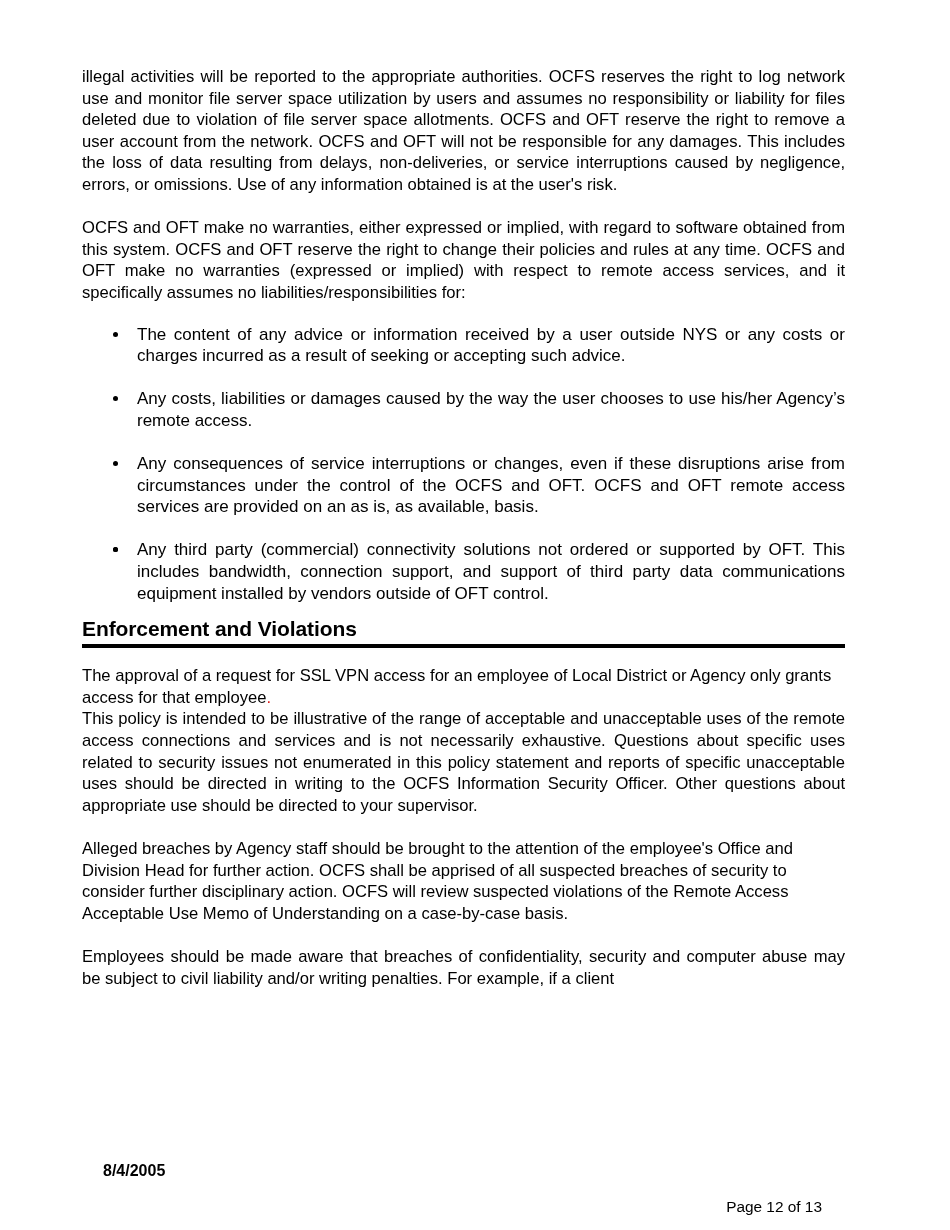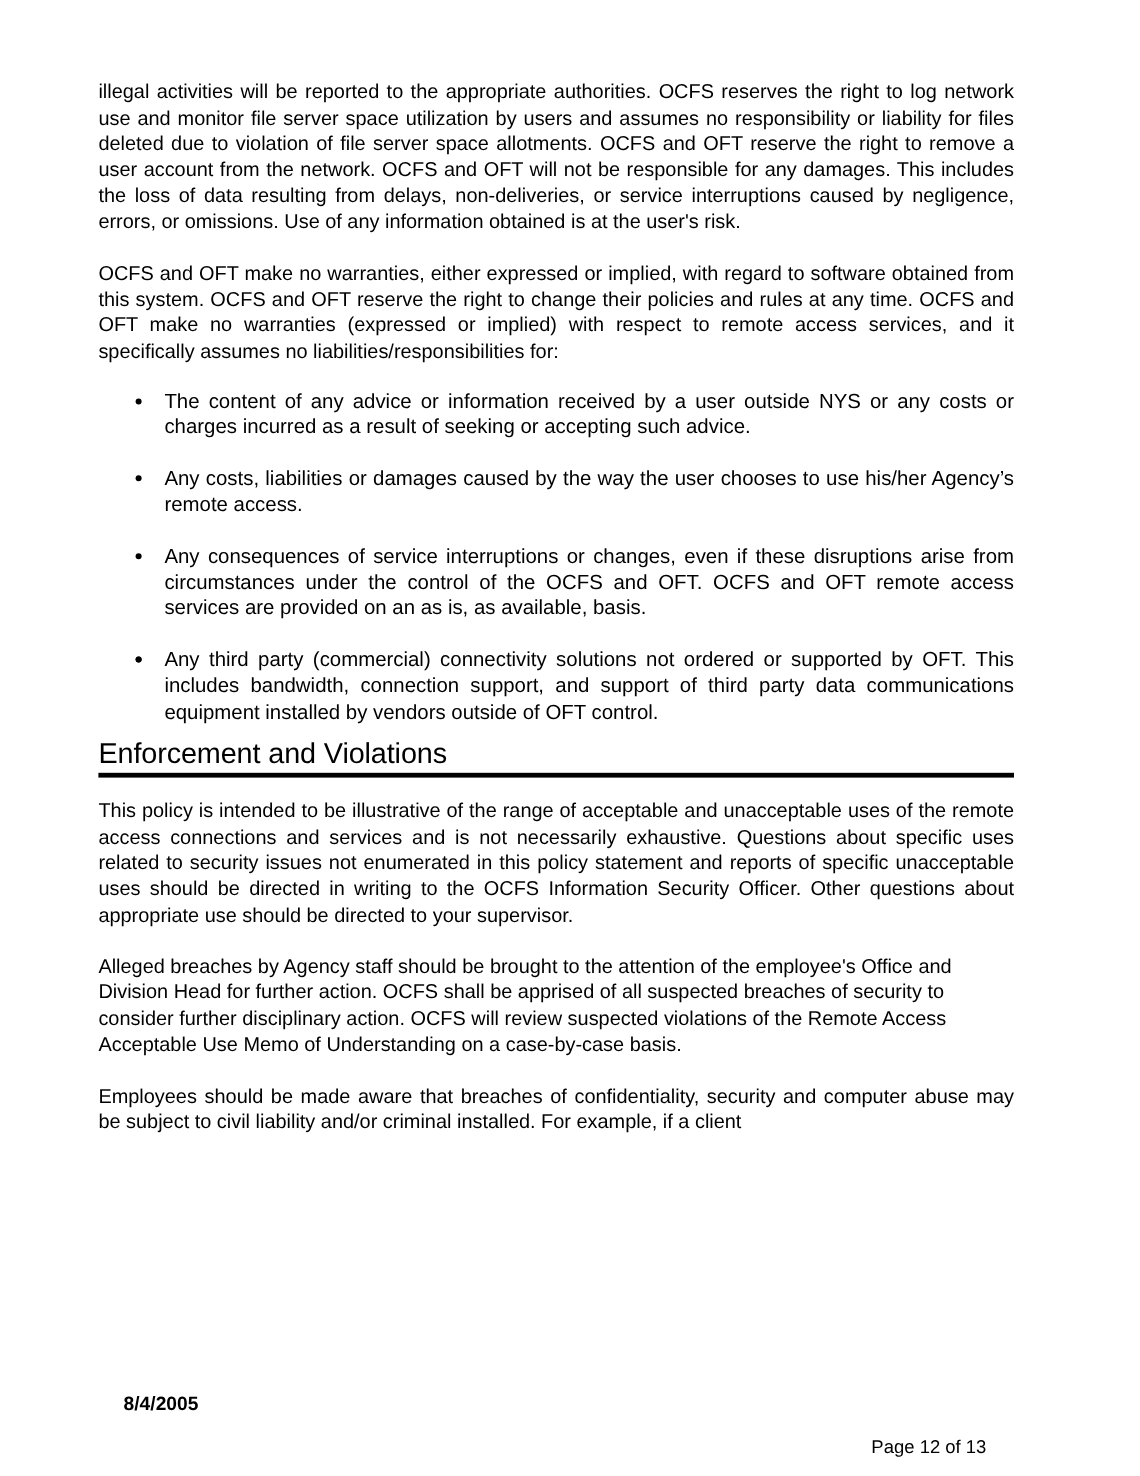--- a/index.html
+++ b/index.html
@@ -68,23 +68,23 @@
     width: 5px;
     height: 5px;
     background: #000000;
     border-radius: 50%;
   }
   .bullets-wrap {
     margin-top: 20px;
   }
   h2.section-heading {
     margin: 0;
-    font-size: 24px;
+    font-size: 21px;
     line-height: 26px;
-    font-weight: normal;
+    font-weight: bold;
     letter-spacing: -0.1px;
   }
   .heading-block {
     margin-top: 12px;
   }
   .heading-rule {
     width: 763px;
     height: 4px;
     background: #000000;
     margin-top: 2px;
@@ -156,30 +156,31 @@
         </li>
       </ul>
     </div>
 
     <div class="heading-block">
       <h2 class="section-heading">Enforcement and Violations</h2>
       <div class="heading-rule"></div>
     </div>
 
     <div class="after-heading">
+      <p class="body-para ragged"><span>The approval of a request for SSL VPN access for an employee of Local District or Agency only grants access for that employee</span><span class="red-mark">.</span></p>
 
       <p class="body-para">This policy is intended to be illustrative of the range of acceptable and unacceptable uses of the remote access connections and services and is not necessarily exhaustive.  Questions about specific uses related to security issues not enumerated in this policy statement and reports of specific unacceptable uses should be directed in writing to the OCFS Information Security Officer.  Other questions about appropriate use should be directed to your supervisor.</p>
 
       <div class="para-gap"></div>
 
       <p class="body-para ragged">Alleged breaches by Agency staff should be brought to the attention of the employee's Office and Division Head for further action.  OCFS shall be apprised of all suspected breaches of security to consider further disciplinary action. OCFS will review suspected violations of the Remote Access Acceptable Use Memo of Understanding on a case-by-case basis.</p>
 
       <div class="para-gap"></div>
 
-      <p class="body-para">Employees should be made aware that breaches of confidentiality, security and computer abuse may be subject to civil liability and/or criminal installed.  For example, if a client</p>
+      <p class="body-para">Employees should be made aware that breaches of confidentiality, security and computer abuse may be subject to civil liability and/or writing penalties.  For example, if a client</p>
     </div>
 
   </div>
 
   <div class="footer">
     <span class="left">8/4/2005</span>
     <span class="right">Page 12 of 13</span>
   </div>
 
 </div>

